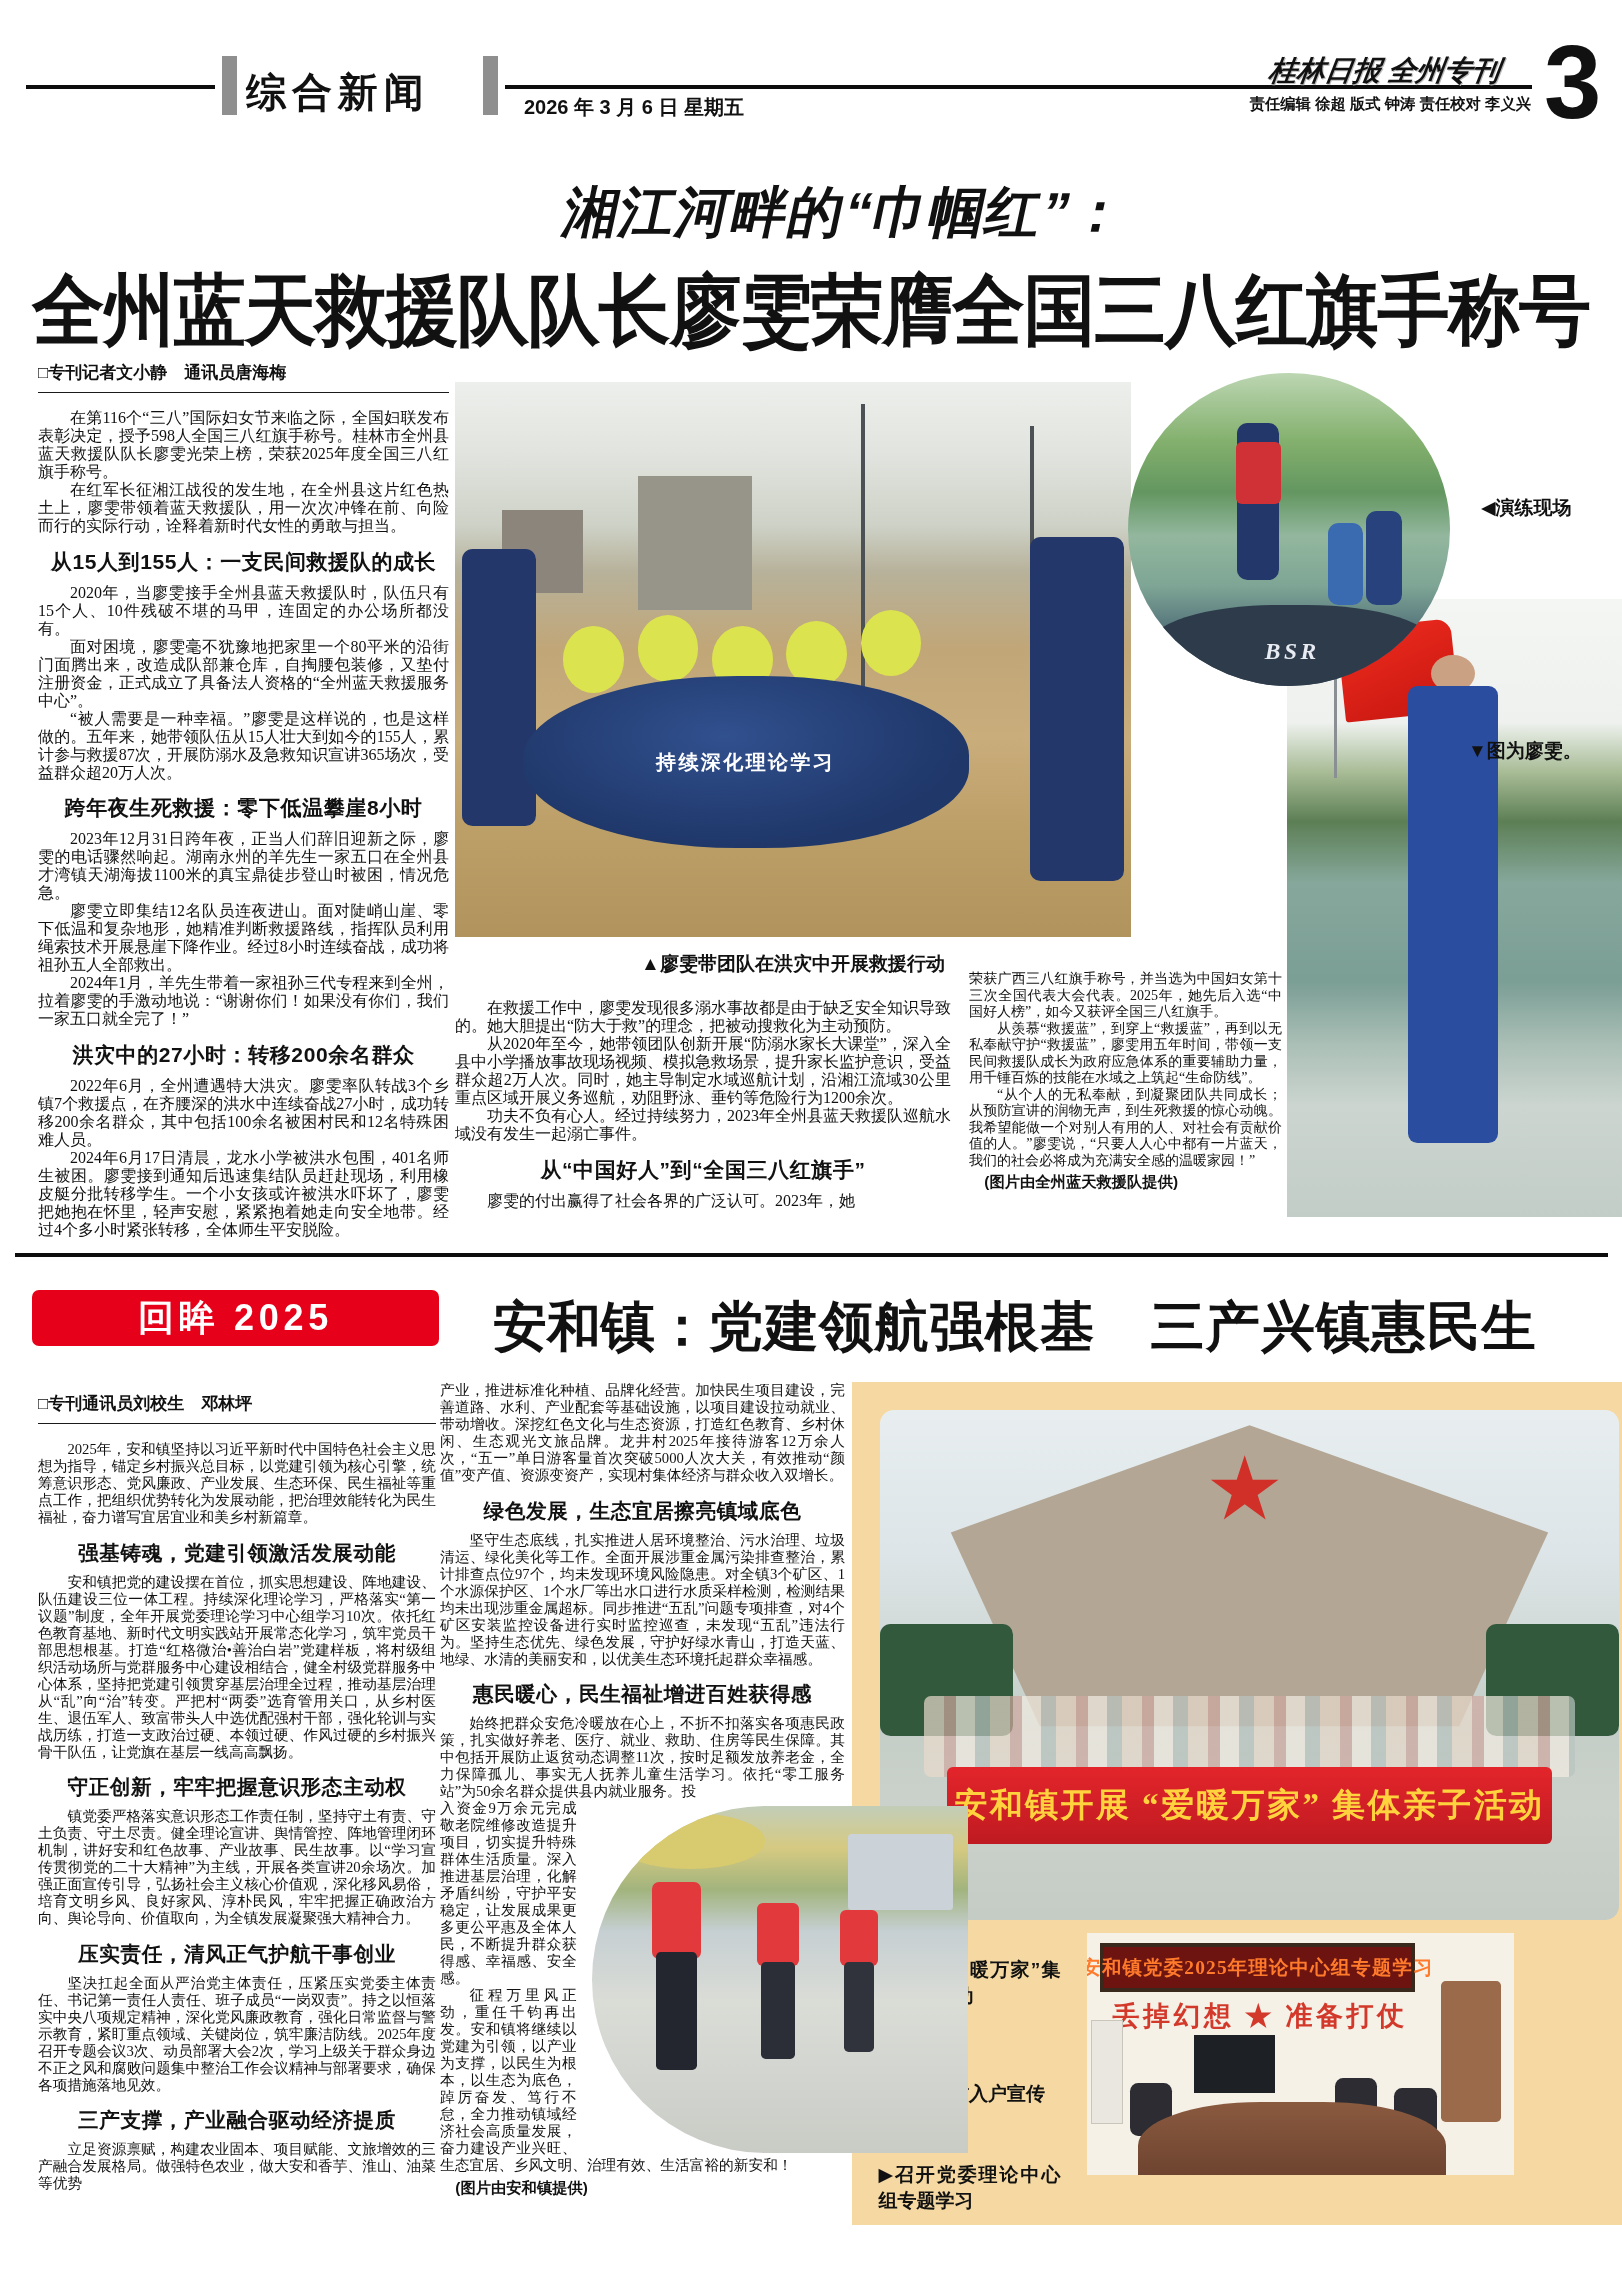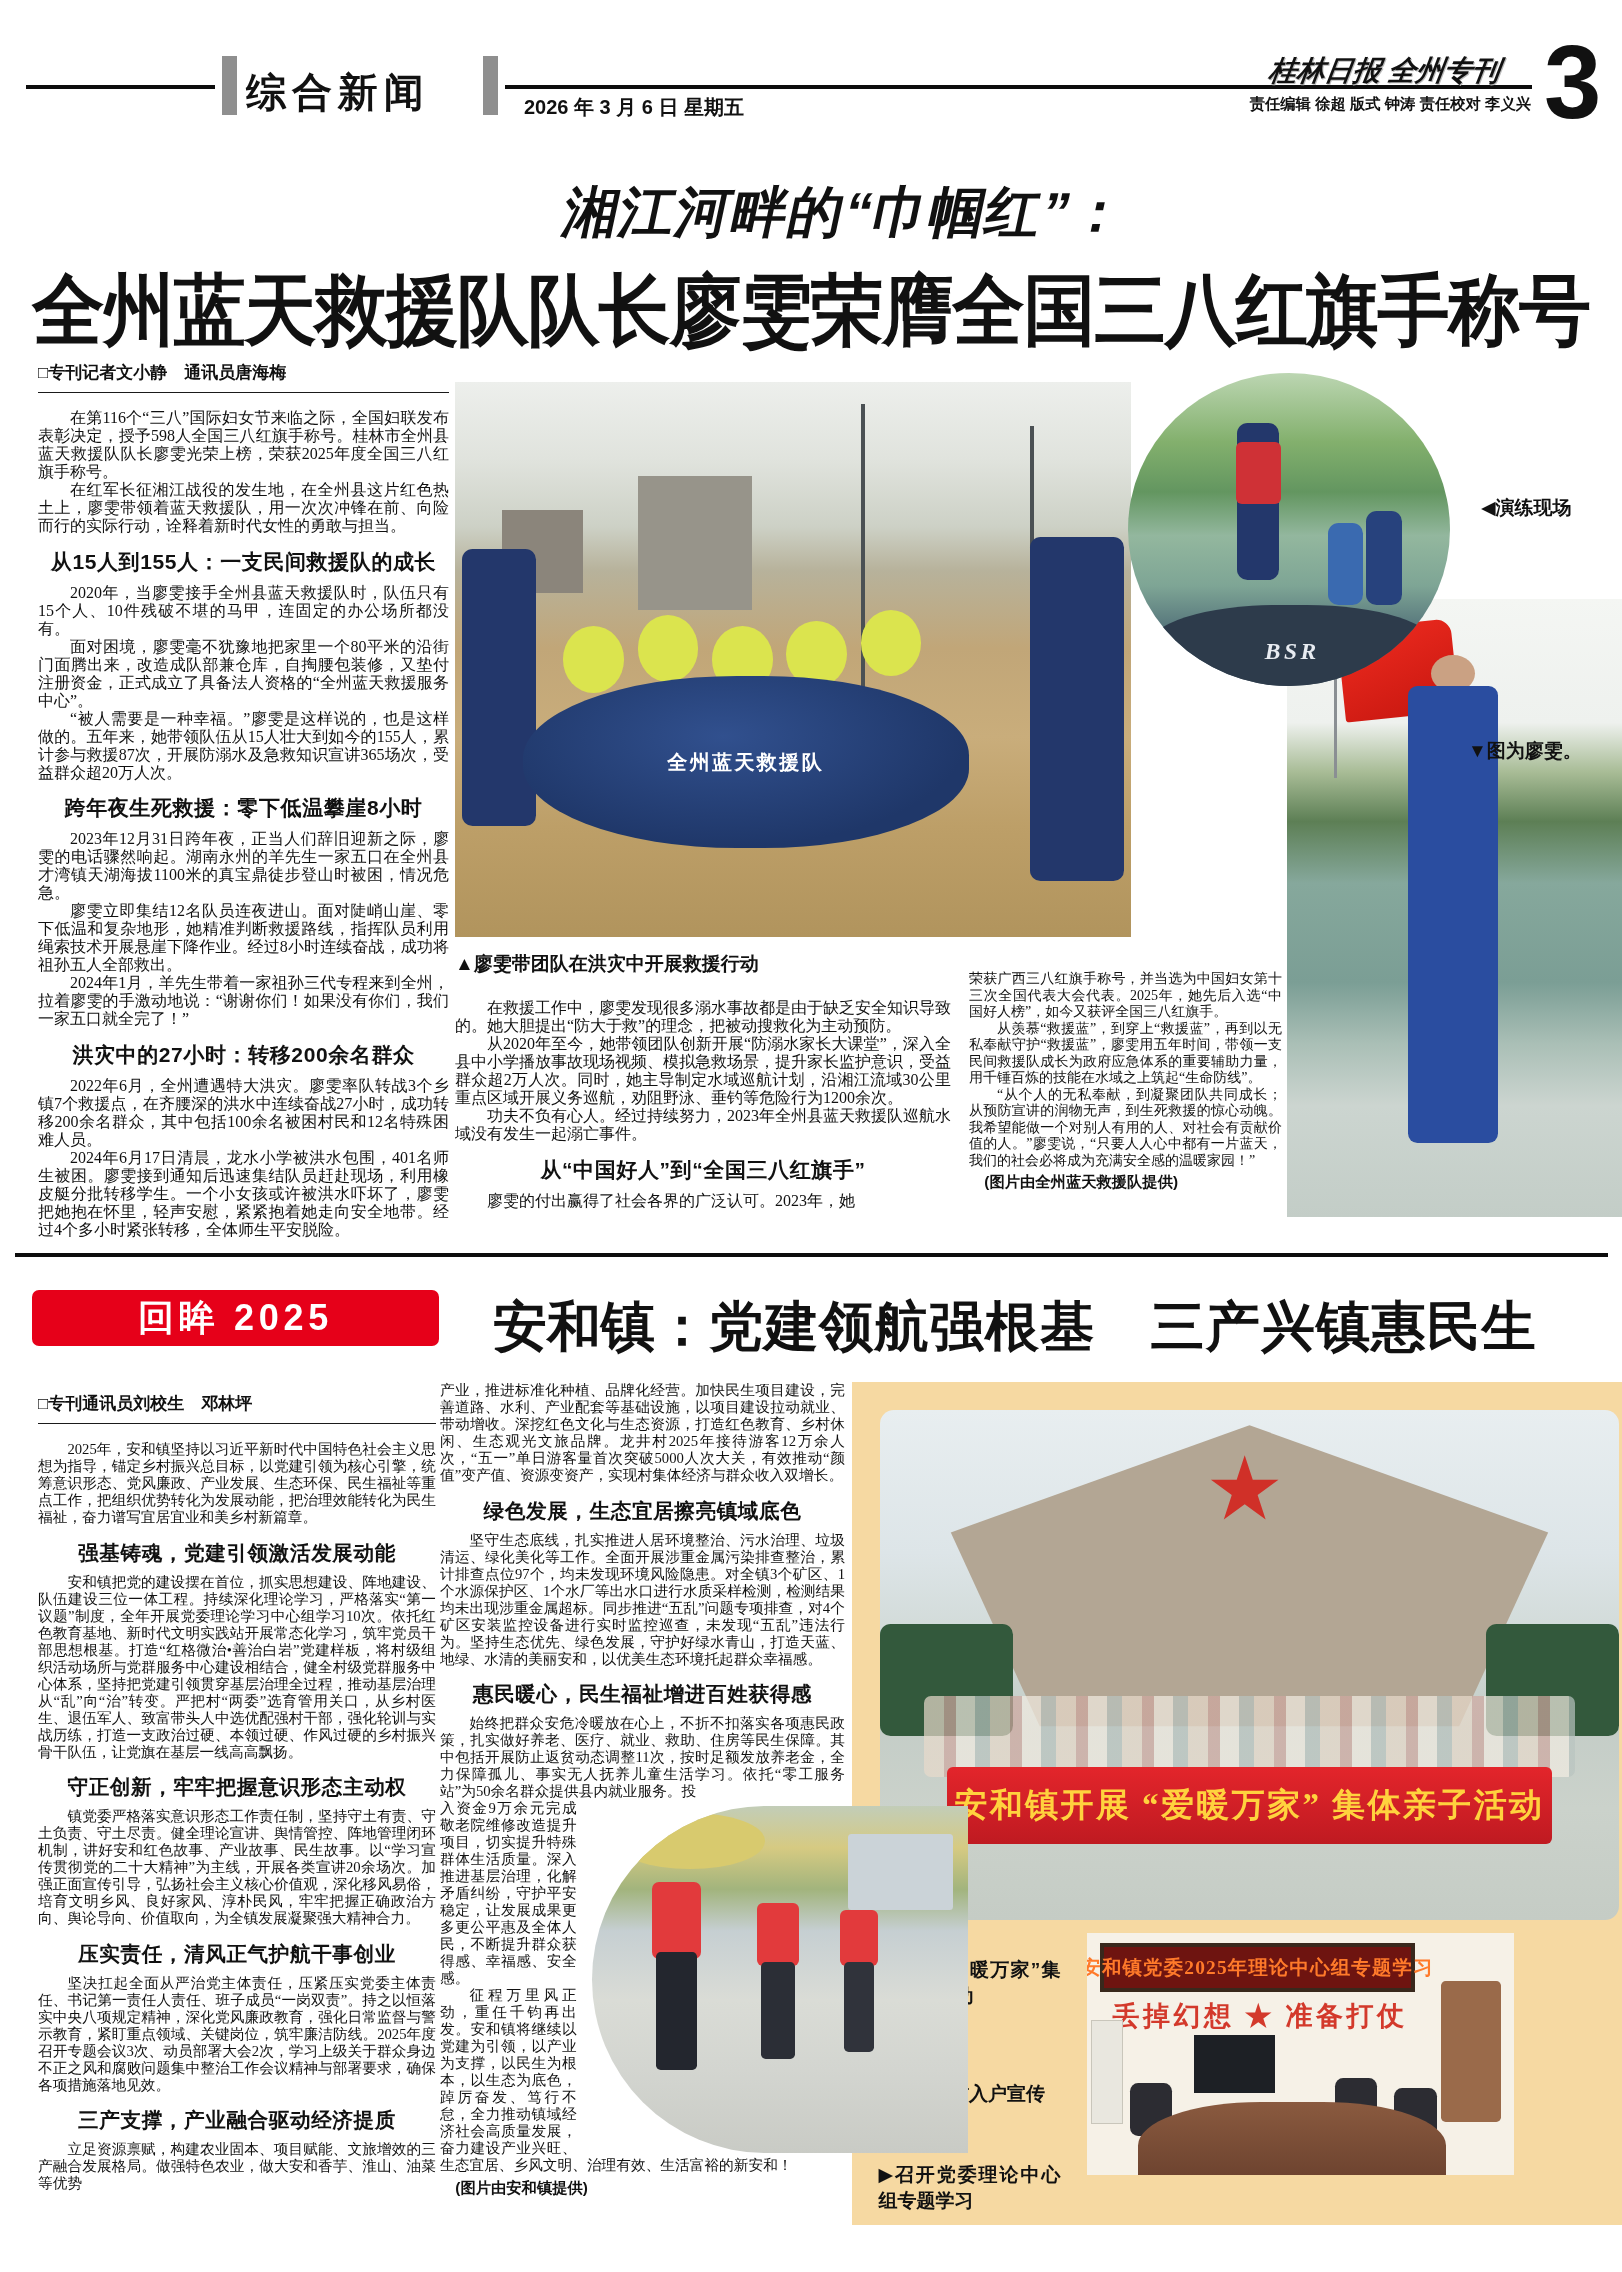--- a/index.html
+++ b/index.html
@@ -141,24 +141,24 @@
     <div class="pole" style="left:60%;top:4%;height:56%;"></div>
     <div class="pole" style="left:85%;top:8%;height:42%;"></div>
     <div class="figure" style="left:1%;top:30%;width:11%;height:50%;"></div>
     <div class="figure" style="right:1%;top:28%;width:14%;height:62%;"></div>
     <div class="vest" style="left:16%;top:44%;width:9%;height:12%;"></div>
     <div class="vest" style="left:27%;top:42%;width:9%;height:12%;"></div>
     <div class="vest" style="left:38%;top:44%;width:9%;height:12%;"></div>
     <div class="vest" style="left:49%;top:43%;width:9%;height:12%;"></div>
     <div class="vest" style="left:60%;top:41%;width:9%;height:12%;"></div>
     <div class="boat" style="left:10%;top:53%;width:66%;height:31%;">
-      <span>全州蓝天救援队</span>
-    </div>
-  </div>
-  <div class="abs photocap sans" style="left:455px;top:951px;width:676px;text-align:left;">▲廖雯带团队在洪灾中开展救援行动</div>
+      <span>持续深化理论学习</span>
+    </div>
+  </div>
+  <div class="abs photocap sans" style="left:455px;top:951px;width:676px;text-align:center;">▲廖雯带团队在洪灾中开展救援行动</div>
 
   <div class="abs ph ph-drill" style="left:1128px;top:373px;width:322px;height:313px;z-index:2;">
     <div class="figure" style="left:34%;top:16%;width:13%;height:50%;"></div>
     <div class="redvest" style="left:33.5%;top:22%;width:14%;height:20%;"></div>
     <div class="figure" style="left:62%;top:48%;width:11%;height:26%;background:#3a6ab0;"></div>
     <div class="figure" style="left:74%;top:44%;width:11%;height:30%;background:#27427d;"></div>
     <div class="drill-hull" style="left:6%;bottom:-4%;width:90%;height:30%;">
       <span>BSR</span>
     </div>
   </div>

